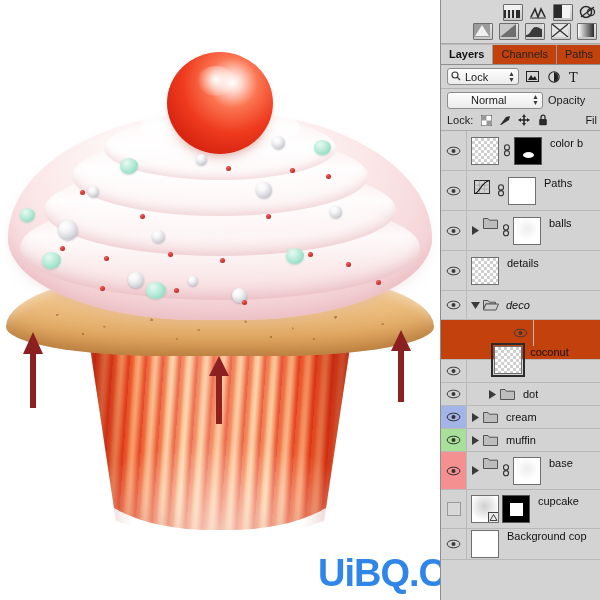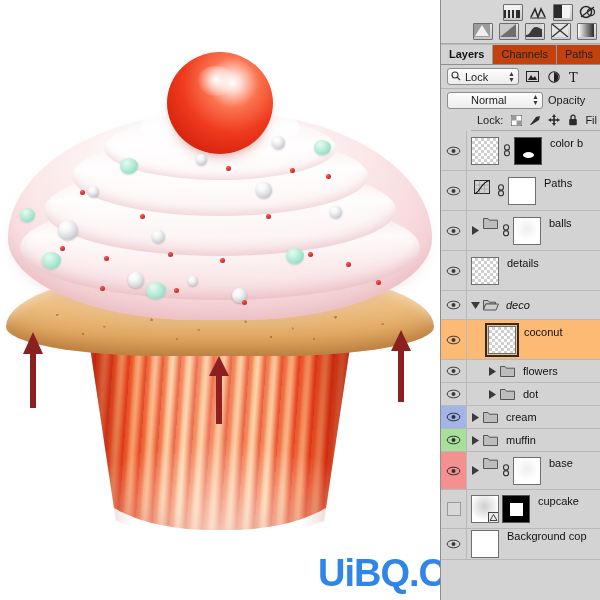--- a/index.html
+++ b/index.html
@@ -156,29 +156,29 @@
   .blend-row{display:flex;align-items:center;gap:5px;padding:3px 4px 3px 6px;height:22px;box-sizing:border-box;
     background:#d3d3d3;}
   .blend-sel{display:flex;align-items:center;width:96px;height:17px;
     background:linear-gradient(180deg,#fdfdfd,#ececec);border:1px solid #8d8d8d;border-radius:3px;
     padding:0 3px;box-sizing:border-box;font-size:11px;}
   .blend-sel .lbl{flex:1;margin-left:20px;}
   .op-lbl{font-size:11px;white-space:nowrap;}
 
   
   .lock-row{display:flex;align-items:center;gap:7px;padding:2px 4px 3px 6px;height:20px;box-sizing:border-box;
-    background:#d3d3d3;border-bottom:1px solid #a9a9a9;margin-left:30px;}
+    background:#d3d3d3;border-bottom:1px solid #a9a9a9;}
   .lock-lbl{font-size:11px;}
   .lock-ic{width:12px;height:12px;display:flex;align-items:center;justify-content:center;}
   .fill-lbl{margin-left:auto;font-size:11px;white-space:nowrap;}
 
   
   .layers{background:#d3d3d3;}
   .lrow{display:flex;align-items:center;height:39px;border-bottom:1px solid #b9b9b9;position:relative;}
-  .lrow.sel{background:#fdba74;}
+  .lrow.sel{background:#c2410c;flex-direction:column;}
   .lrow.h28{height:28px;font-style:italic;}
   .eyecell{width:26px;height:100%;display:flex;align-items:center;justify-content:center;
     border-right:1px solid #b9b9b9;box-sizing:border-box;flex:0 0 26px;}
   .eyecell.cBlue{background:#a2b4e8;}
   .eyecell.cGreen{background:#a8e09a;}
   .eyecell.cRed{background:#f49090;}
   .eye{width:15px;height:10px;}
   .lbody{display:flex;flex:1;min-width:0;padding-left:4px;gap:3px;}
   .indent{width:14px;flex:0 0 14px;}
   .tri{width:9px;flex:0 0 9px;display:flex;align-items:center;justify-content:center;}
@@ -558,34 +558,20 @@
       </div>
 
 
       <div class="lrow" style="height:22px;">
         <div class="eyecell">
           <svg class="eye" viewBox="0 0 16 11">
               <ellipse cx="8" cy="5.5" rx="7" ry="4.2" fill="none" stroke="#3a3a3a" stroke-width="1.1"></ellipse>
               <circle cx="8" cy="5.5" r="2.2" fill="#3a3a3a"></circle>
             </svg>
         </div>
-        <div class="lbody">
-          <span class="indent"></span>
-          <span class="tri">
-            <svg width="7" height="9" viewBox="0 0 7 9">
-                <polygon points="0,0 7,4.5 0,9" fill="#3a3a3a"></polygon>
-              </svg>
-          </span>
-          <span class="folder">
-            <svg width="15" height="12" viewBox="0 0 15 12">
-                <path d="M0.5 11.5 L0.5 1.5 L5 1.5 L6.4 3.2 L14.5 3.2 L14.5 11.5 Z" fill="#bdbdbd" stroke="#555" stroke-width="1"></path>
-              </svg>
-          </span>
-          <span class="lname">flowers</span>
-        </div>
       </div>
 
       <div class="lrow" style="height:22px;">
         <div class="eyecell">
           <svg class="eye" viewBox="0 0 16 11">
               <ellipse cx="8" cy="5.5" rx="7" ry="4.2" fill="none" stroke="#3a3a3a" stroke-width="1.1"></ellipse>
               <circle cx="8" cy="5.5" r="2.2" fill="#3a3a3a"></circle>
             </svg>
         </div>
         <div class="lbody">

